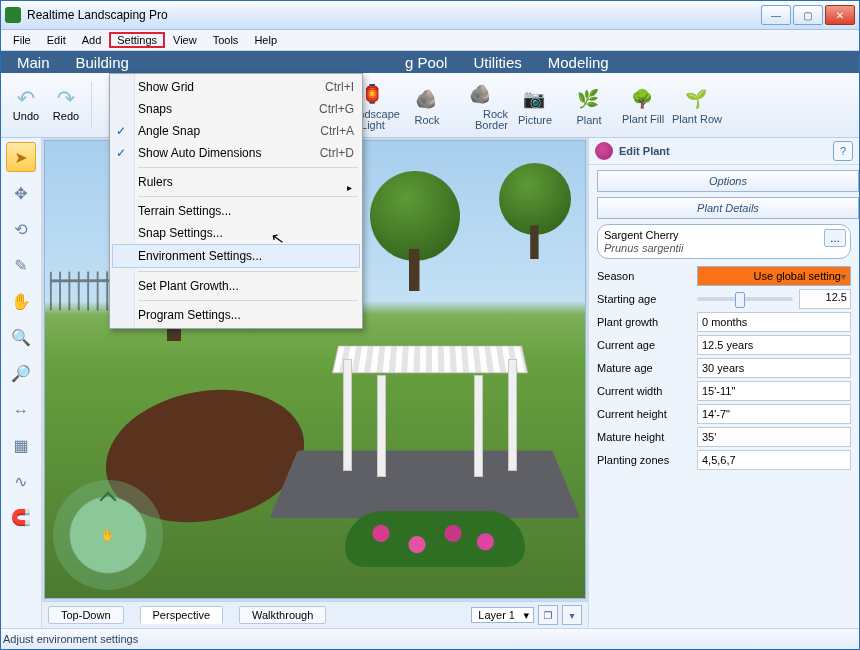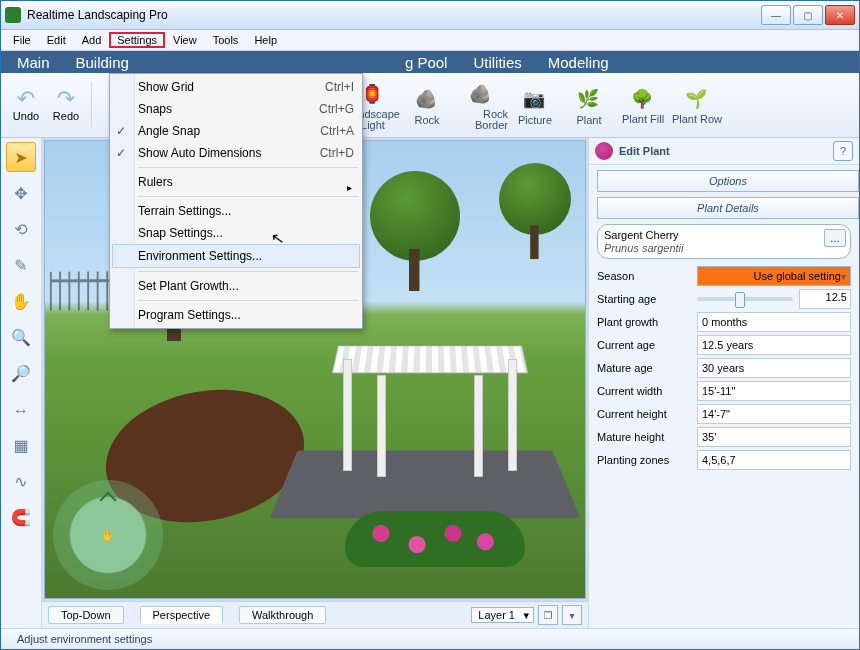--- a/index.html
+++ b/index.html
@@ -67,21 +67,21 @@
 .props{margin:2px 8px;display:grid;grid-template-columns:96px 1fr;row-gap:3px;column-gap:4px;align-items:center;}
 .props .lab{color:#000;}
 .props .val{border:1px solid #bcccdf;background:#fff;padding:1px 4px;height:16px;display:flex;align-items:center;}
 .props .sel{border:1px solid #9bb7d7;background:#f97316;padding:1px 4px;height:16px;display:flex;align-items:center;justify-content:flex-end;}
 .props .sel::after{content:"▾";font-size:10px;color:#557;}
 .sliderwrap{display:flex;align-items:center;gap:6px;}
 .slider{flex:1;height:4px;background:#cfd8e6;position:relative;border-radius:2px;}
 .slider .thumb{position:absolute;top:-5px;left:40%;width:8px;height:14px;background:#eef4fb;border:1px solid #7aa4d8;border-radius:2px;}
 .agebox{width:44px;border:1px solid #bcccdf;background:#fff;text-align:right;padding:1px 3px;height:16px;}
 
-.status{height:20px;background:linear-gradient(#f7faff,#e2ecf8);border-top:1px solid #c2d5ec;display:flex;align-items:center;padding:0 16px;color:#2a4461;}
+.status{height:20px;background:linear-gradient(#f7faff,#e2ecf8);border-top:1px solid #c2d5ec;display:flex;align-items:center;padding:0 2px;color:#2a4461;}
 
 .ddmenu{position:absolute;left:108px;top:72px;width:248px;background:#f5f5f5;border:1px solid #9aa7b5;box-shadow:2px 3px 6px rgba(0,0,0,.3);z-index:50;font-size:12px;padding:2px;}
 .ddrow{display:flex;align-items:center;height:22px;padding:0 4px 0 26px;position:relative;}
 .ddrow.highlight{background:#e5effb;border:1px solid #aecff7;padding:0 3px 0 25px;}
 .ddrow .sc{position:absolute;right:6px;color:#555;}
 .ddrow .chk{position:absolute;left:4px;color:#1a57c7;font-size:12px;}
 .ddrow .sub::after{content:"▸";position:absolute;right:8px;font-size:10px;}
 .ddsep{height:1px;background:#cfd6df;margin:3px 2px 3px 26px;}
 .ddgutter{position:absolute;left:0;top:0;bottom:0;width:24px;background:#eef1f6;border-right:1px solid #dfe5ec;}
 .cursor{position:absolute;left:270px;top:228px;font-size:16px;color:#000;z-index:60;transform:rotate(-10deg);}

